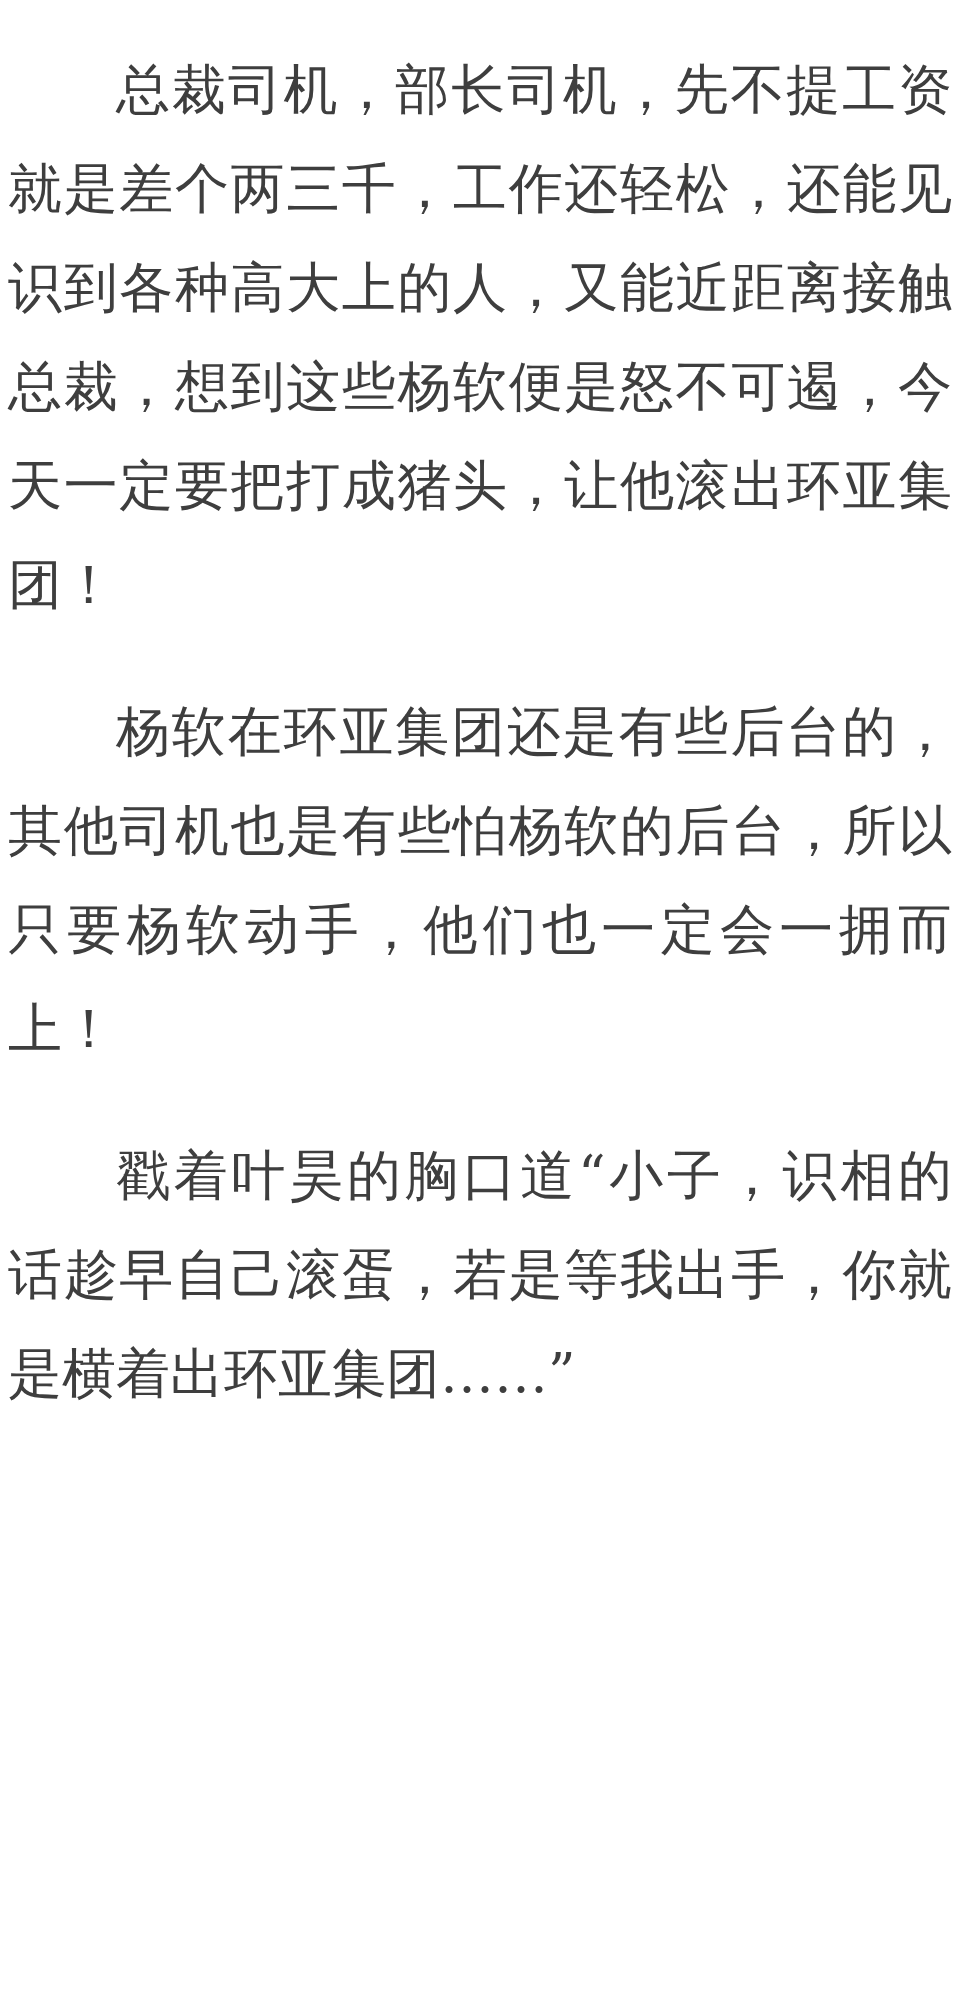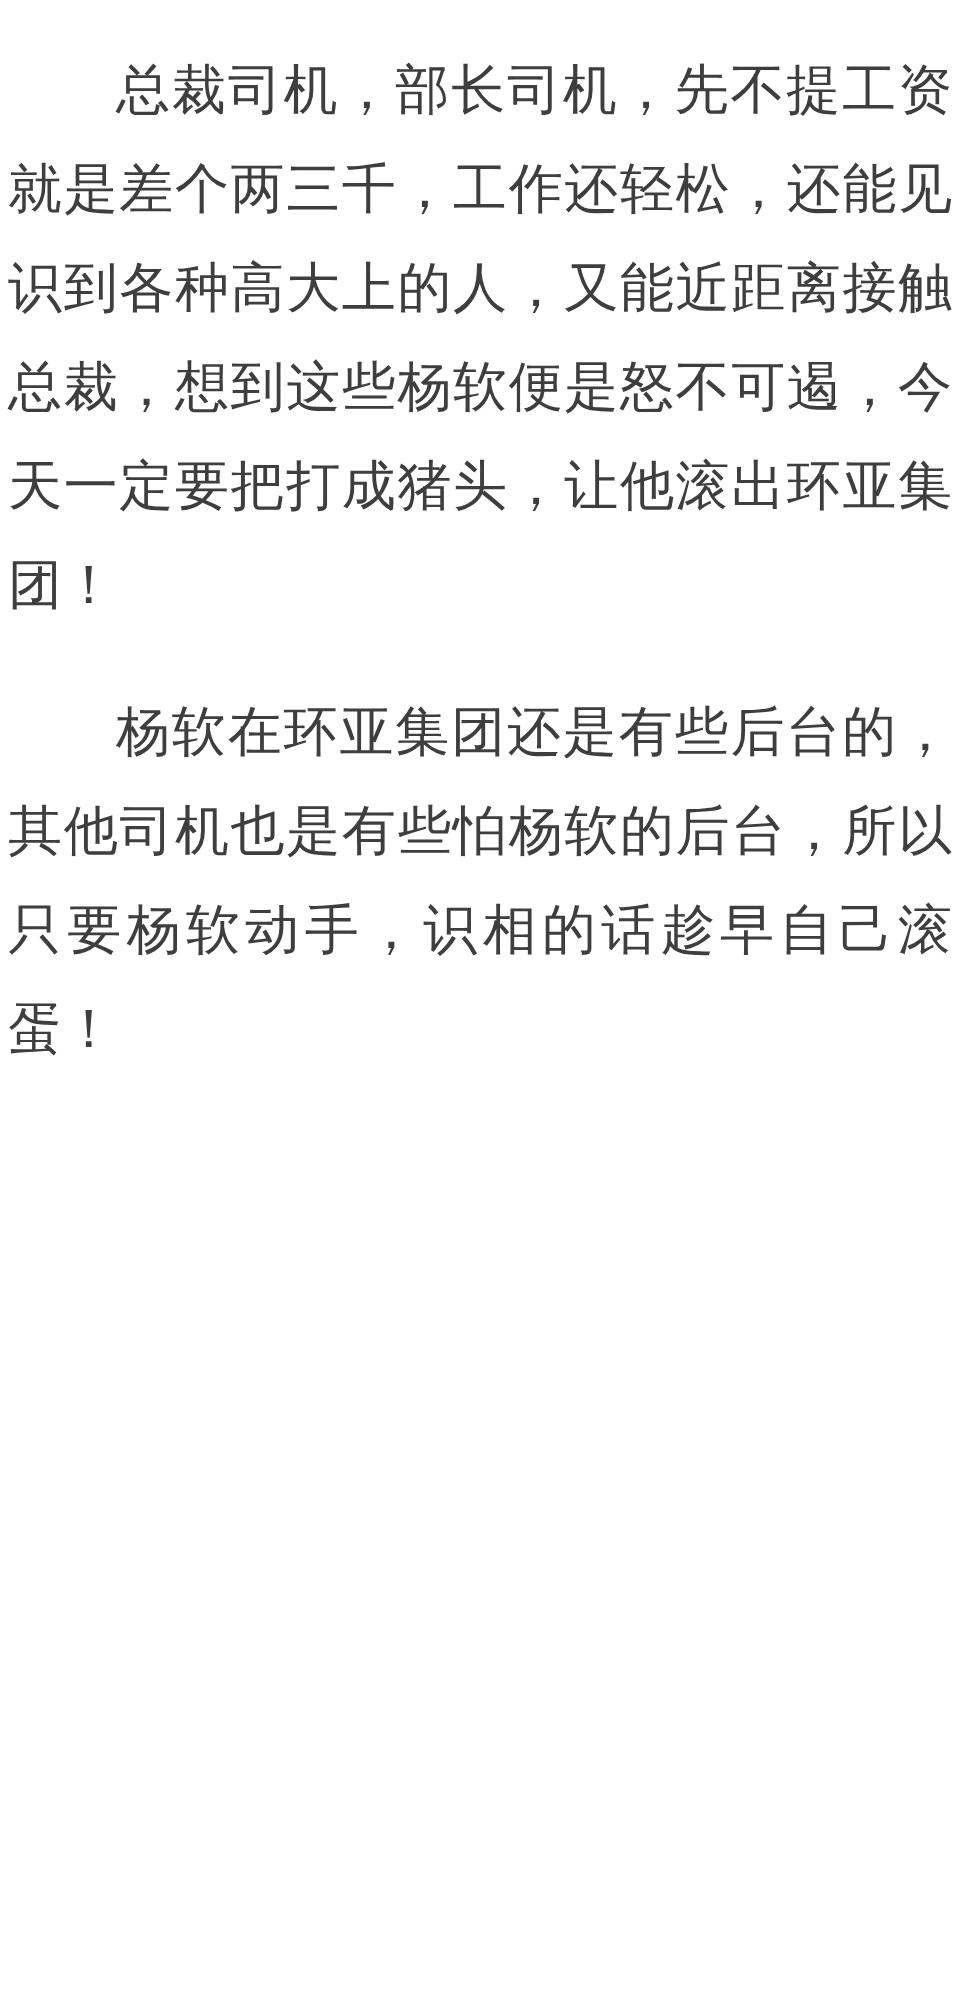--- a/index.html
+++ b/index.html
@@ -40,15 +40,16 @@
     .paragraph:last-child {
       margin-bottom: 0;
     }
   </style>
 </head>
 <body style="background: rgb(255, 255, 255);">
 
 <main class="reader">
   <article class="content">
     <p class="paragraph" style="color: rgb(62, 62, 62);">总裁司机，部长司机，先不提工资就是差个两三千，工作还轻松，还能见识到各种高大上的人，又能近距离接触总裁，想到这些杨软便是怒不可遏，今天一定要把打成猪头，让他滚出环亚集团！</p>
-    <p class="paragraph" style="color: rgb(62, 62, 62);">杨软在环亚集团还是有些后台的，其他司机也是有些怕杨软的后台，所以只要杨软动手，识相的话趁早自己滚蛋！</p>
+    <p class="paragraph" style="color: rgb(62, 62, 62);">杨软在环亚集团还是有些后台的，其他司机也是有些怕杨软的后台，所以只要杨软动手，他们也一定会一拥而上！</p>
+    <p class="paragraph" style="color: rgb(62, 62, 62);">戳着叶昊的胸口道“小子，识相的话趁早自己滚蛋，若是等我出手，你就是横着出环亚集团……”</p>
   </article>
 </main>
 
 </body></html>

